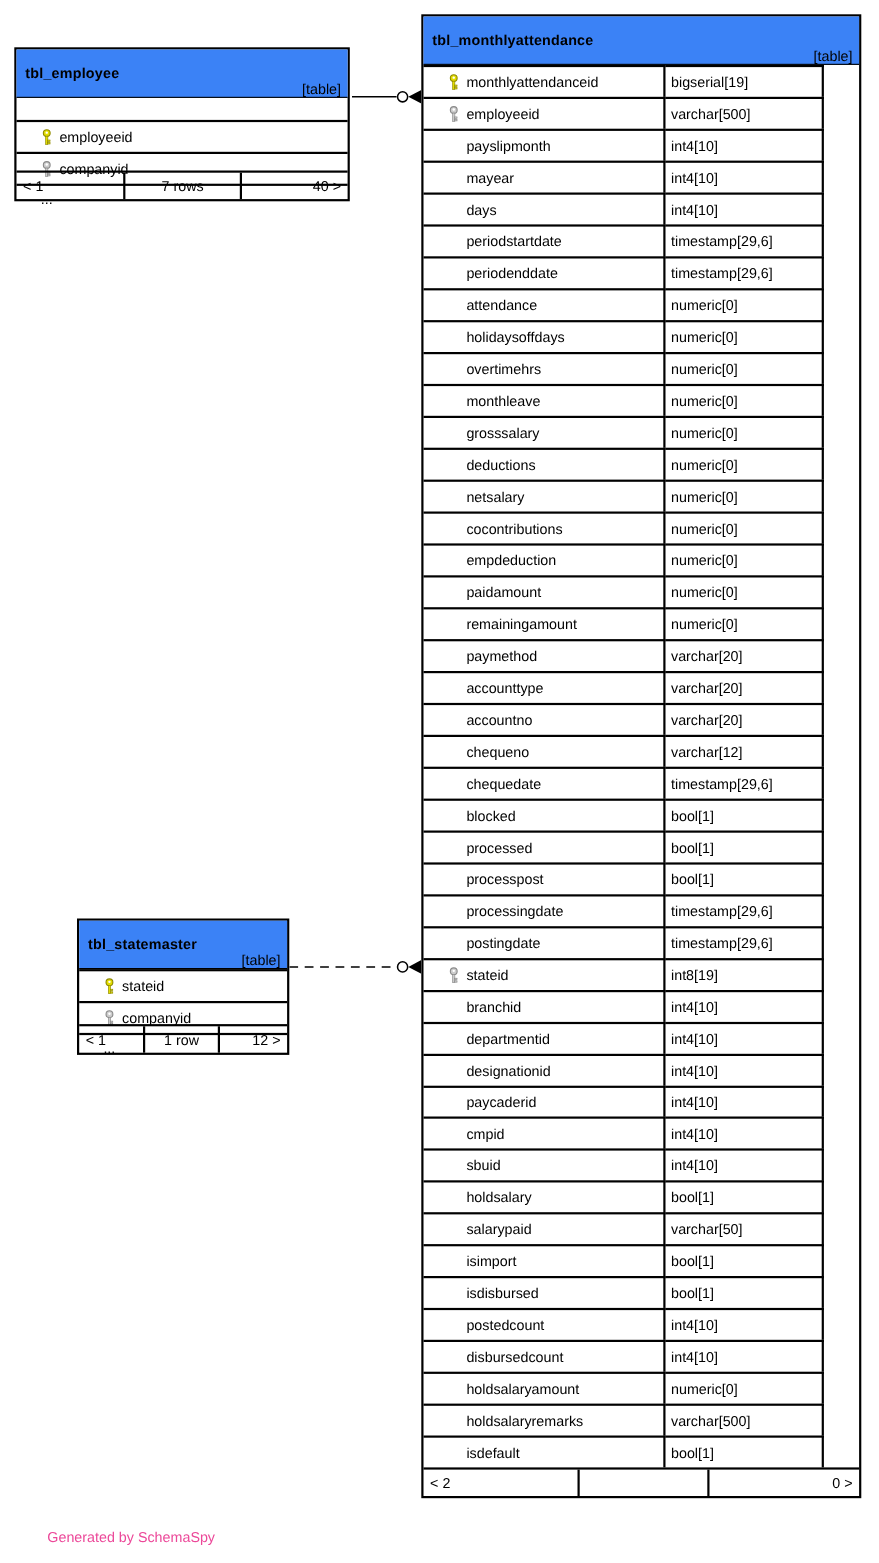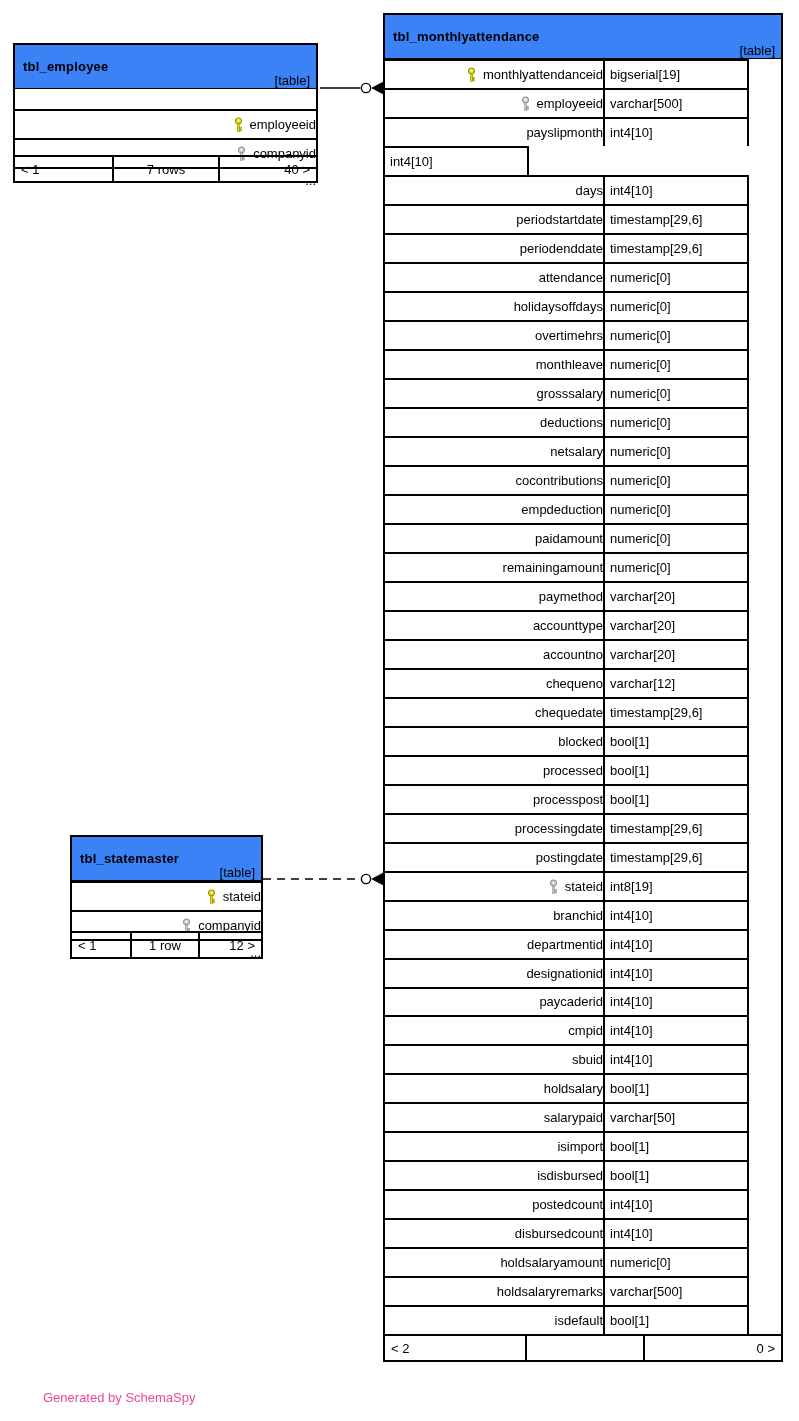--- a/index.html
+++ b/index.html
@@ -24,21 +24,21 @@
   .tbl-title { font-weight:bold; font-size:13px; letter-spacing:.2px; }
   .tbl-badge { font-weight:normal; font-size:13px;margin-top:28px; }
 
   .tbl-body { flex:1; display:flex; flex-direction:column; min-height:0; }
 
   .col-row { display:flex; flex:1; min-height:0; }
   .cell {
     box-sizing:border-box; border-top:2px solid #000;
     display:flex; align-items:center; overflow:hidden; white-space:nowrap;
   }
-  .name-cell { padding-left:22px; gap:6px; flex:1;justify-content:flex-end; }
+  .name-cell { padding-left:22px; gap:6px; flex:1; }
   .type-cell { padding-left:5px;text-align:right; }
 
   
   #tbl-monthly .name-cell { flex:0 0 220px; border-right:2px solid #000; }
   #tbl-monthly .type-cell { flex:0 0 144px; border-right:2px solid #000; }
   #tbl-monthly .col-row { justify-content:flex-start; }
 
   
   .tbl-small .col-row { flex:0 0 29px; }
   .tbl-small .col-row.dots-row { flex:0 0 24px; }
@@ -161,20 +161,24 @@
         <div class="cell type-cell">varchar[500]</div>
       </div>
       <div class="col-row">
         <div class="cell name-cell">
           <span class="key-spacer"></span>
           <span>payslipmonth</span>
         </div>
         <div class="cell type-cell">int4[10]</div>
       </div>
       <div class="col-row">
+        <div class="cell name-cell">
+          <span class="key-spacer"></span>
+          <span>mayear</span>
+        </div>
         <div class="cell type-cell">int4[10]</div>
       </div>
       <div class="col-row">
         <div class="cell name-cell">
           <span class="key-spacer"></span>
           <span>days</span>
         </div>
         <div class="cell type-cell">int4[10]</div>
       </div>
       <div class="col-row">

